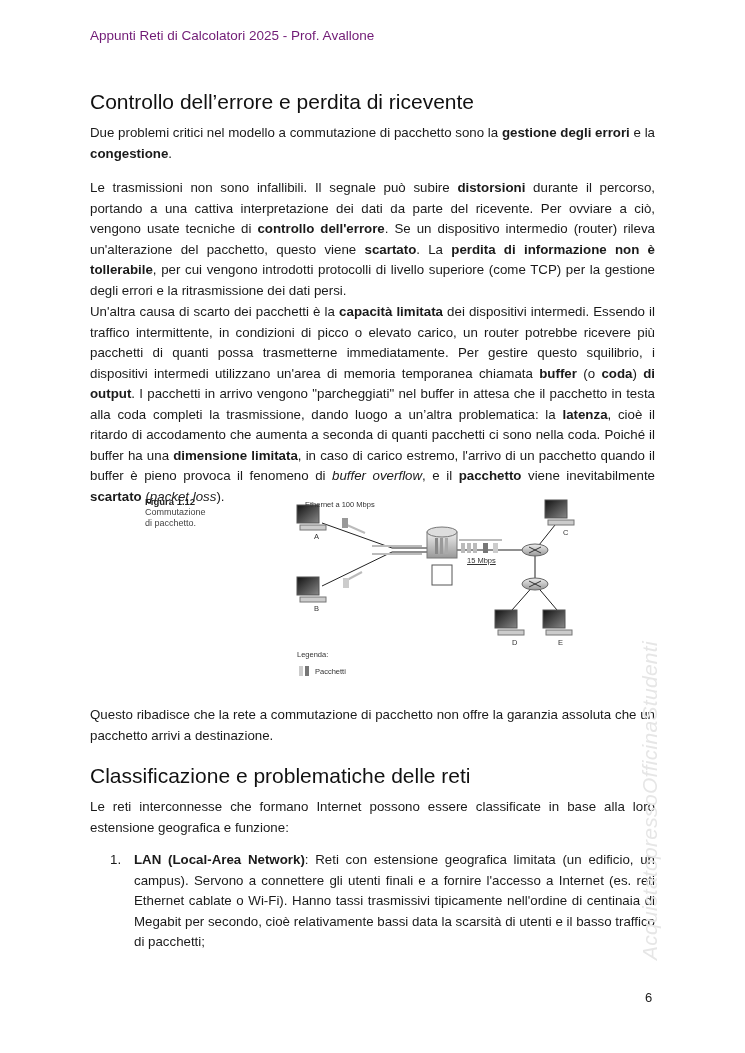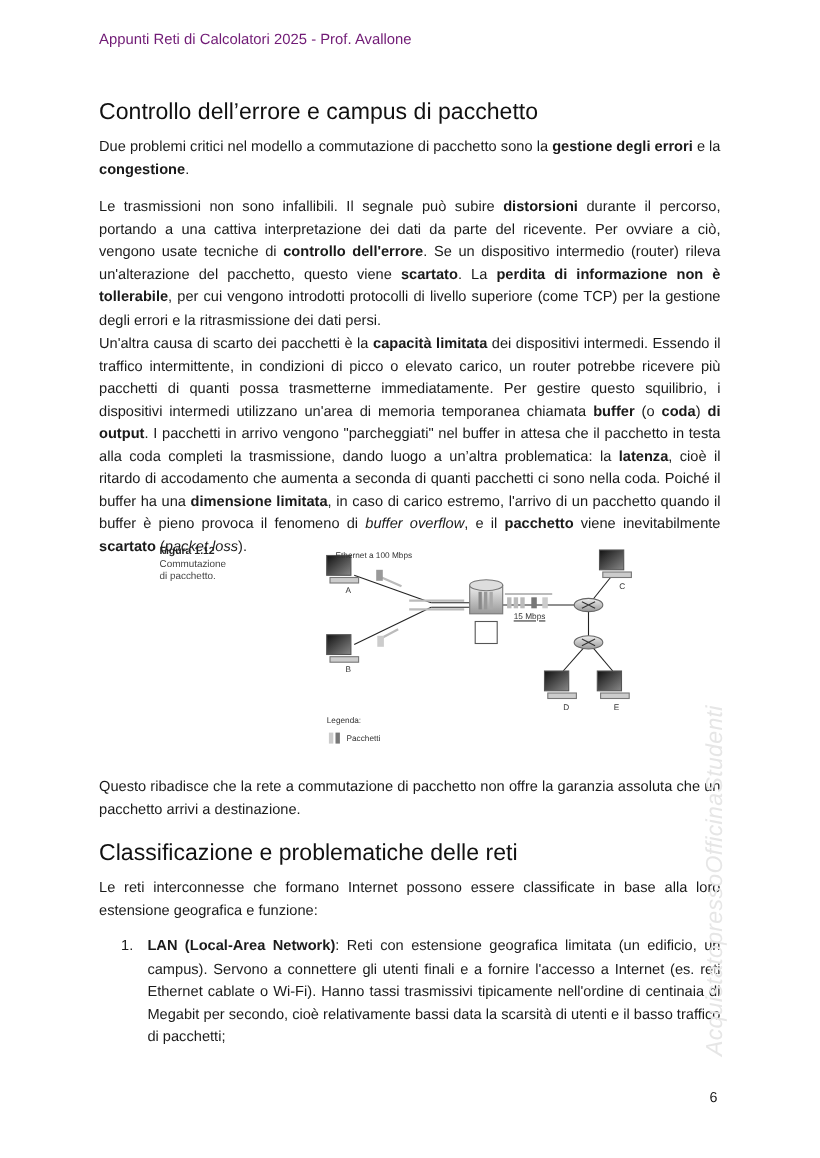--- a/index.html
+++ b/index.html
@@ -20,21 +20,21 @@
   .fig-caption { position: absolute; left: 8px; top: 6px; font-size: 9px; color: #444; line-height: 11px; }
   .fig-caption .t { font-weight: bold; color: #222; font-size: 9.5px; }
   .fig-label { position: absolute; font-size: 7.5px; color: #333; white-space: nowrap; }
   .fig-center { text-align: center; line-height: 10px; }
 </style>
 </head>
 <body>
 
 <div class="header">Appunti Reti di Calcolatori 2025 - Prof. Avallone</div>
 
-<h2 style="top:90px;">Controllo dell’errore e campus di pacchetto</h2>
+<h2 style="top:90px;">Controllo dell’errore e perdita di ricevente</h2>
 
 <p class="p" style="top:123px;"><span>Due problemi critici nel modello a commutazione di pacchetto sono la </span><b>gestione degli errori</b><span> e la </span><b>congestione</b><span>.</span></p>
 <p class="p" style="top:178px;"><span>Le trasmissioni non sono infallibili. Il segnale può subire </span><b>distorsioni</b><span> durante il percorso, portando a una cattiva interpretazione dei dati da parte del ricevente. Per ovviare a ciò, vengono usate tecniche di </span><b>controllo dell'errore</b><span>. Se un dispositivo intermedio (router) rileva un'alterazione del pacchetto, questo viene </span><b>scartato</b><span>. La </span><b>perdita di informazione non è tollerabile</b><span>, per cui vengono introdotti protocolli di livello superiore (come TCP) per la gestione degli errori e la ritrasmissione dei dati persi.</span></p>
 <p class="p" style="top:302px;"><span>Un'altra causa di scarto dei pacchetti è la </span><b>capacità limitata</b><span> dei dispositivi intermedi. Essendo il traffico intermittente, in condizioni di picco o elevato carico, un router potrebbe ricevere più pacchetti di quanti possa trasmetterne immediatamente. Per gestire questo squilibrio, i dispositivi intermedi utilizzano un'area di memoria temporanea chiamata </span><b>buffer</b><span> (o </span><b>coda</b><span>) </span><b>di output</b><span>. I pacchetti in arrivo vengono "parcheggiati" nel buffer in attesa che il pacchetto in testa alla coda completi la trasmissione, dando luogo a un’altra problematica: la </span><b>latenza</b><span>, cioè il ritardo di accodamento che aumenta a seconda di quanti pacchetti ci sono nella coda. Poiché il buffer ha una </span><b>dimensione limitata</b><span>, in caso di carico estremo, l'arrivo di un pacchetto quando il buffer è pieno provoca il fenomeno di </span><i>buffer overflow</i><span>, e il </span><b>pacchetto</b><span> viene inevitabilmente </span><b>scartato</b><span> (</span><i>packet loss</i><span>).</span></p>
 
 <div class="figure">
   <div class="fig-caption">
     <div class="t">Figura 1.12</div>
     <div>Commutazione</div>
     <div>di pacchetto.</div>

